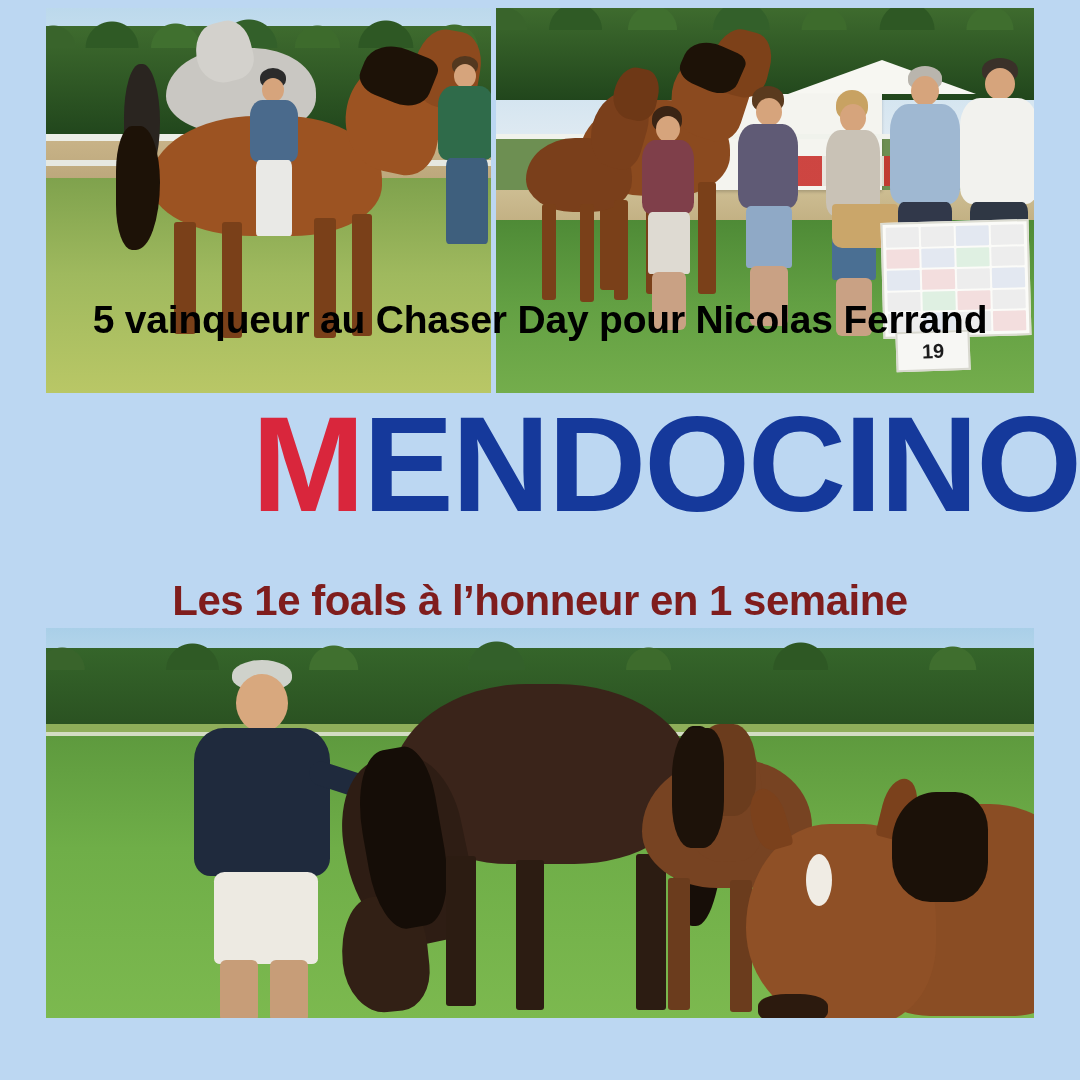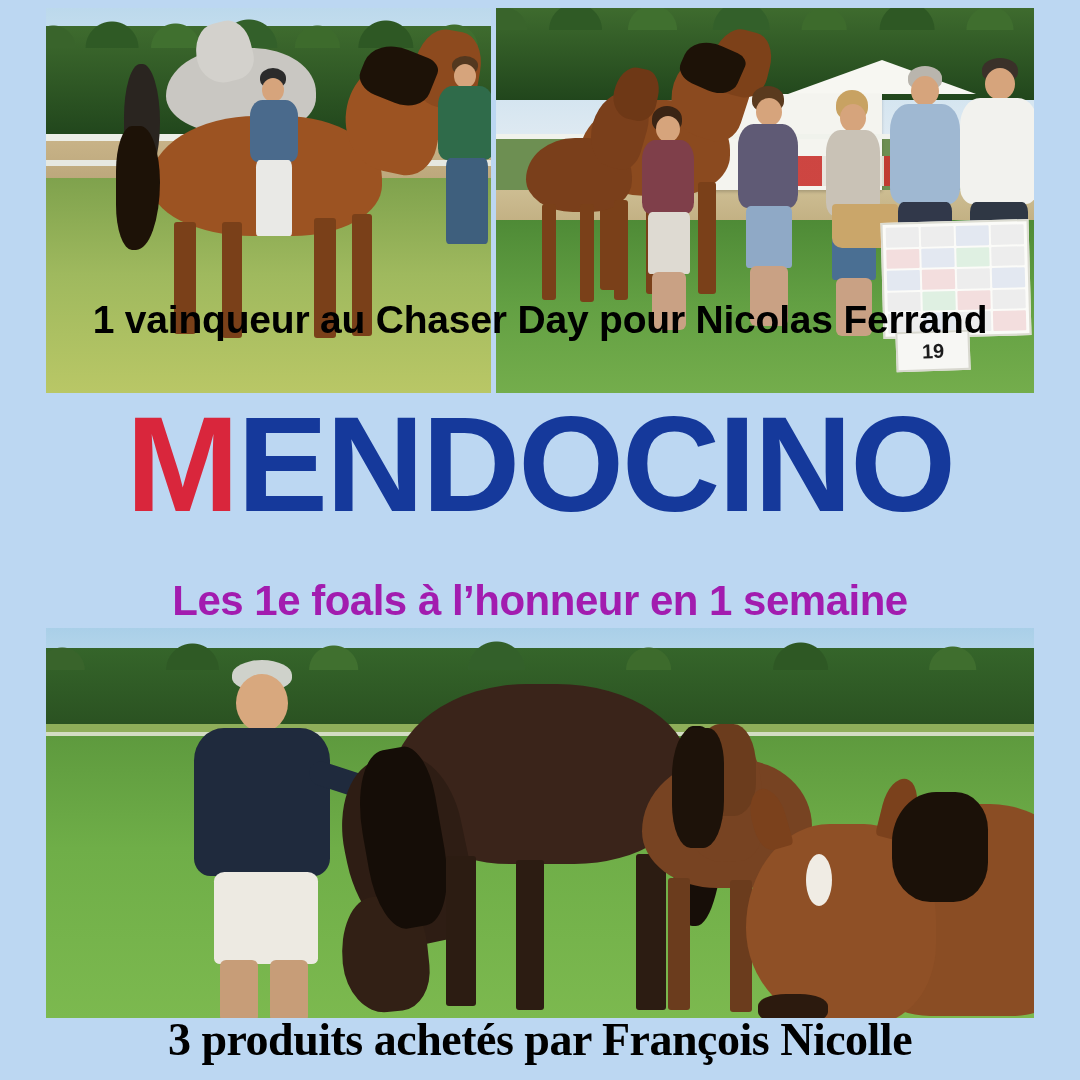--- a/index.html
+++ b/index.html
@@ -243,21 +243,21 @@
     letter-spacing: -0.2px;
     z-index: 5;
     font-family: "Liberation Sans", sans-serif;
   }
 
   .title {
     position: absolute;
     left: 0;
     right: 0;
     top: 396px;
-    text-align: center;
+    text-align: right;
     font-size: 136px;
     line-height: 1;
     font-weight: bold;
     color: #15399b;
     letter-spacing: -2px;
     font-family: "Liberation Sans", sans-serif;
     z-index: 5;
     white-space: nowrap;
   }
   .title .accent {
@@ -266,21 +266,21 @@
 
   .subtitle {
     position: absolute;
     left: 0;
     right: 0;
     top: 578px;
     text-align: center;
     font-size: 42px;
     line-height: 1.1;
     font-weight: bold;
-    color: #a21caf;
+    color: #7f1d1d;
     letter-spacing: -0.5px;
     z-index: 5;
   }
 
   
   .photo-bottom {
     position: absolute;
     left: 46px;
     top: 628px;
     width: 988px;
@@ -435,21 +435,21 @@
           <div></div>
         <div></div>
           <div></div>
           <div></div>
           <div></div>
       </div>
       <div class="num-plate">19</div>
     </div>
   </div>
 
-  <div class="headline">1 vainqueur au Chaser Day pour Nicolas Ferrand</div>
+  <div class="headline">5 vainqueur au Chaser Day pour Nicolas Ferrand</div>
 
   <div class="title"><span class="accent">M</span><span>ENDOCINO</span></div>
 
   <div class="subtitle">Les 1e foals à l’honneur en 1 semaine</div>
 
   <div class="photo photo-bottom" title="Man in navy polo and white shorts standing in a green pasture with a dark bay mare and two bay foals">
     <div class="sky" style="height:110px;background:linear-gradient(#a9cfe8,#dcebf3);"></div>
     <div class="treeline" style="top:20px;height:80px;background:linear-gradient(#35652a,#2a5121);"></div>
     <div style="position:absolute;left:0;right:0;top:96px;height:14px;background:#8fae5a;"></div>
     <div class="grass grass-green" style="top:108px;height:282px;background:linear-gradient(#5e9a3e,#6fae48 40%,#7cb94f);"></div>
@@ -483,15 +483,14 @@
 
     <div class="horse-body" style="left:806px;top:176px;width:230px;height:212px;background:#8a4d24;border-radius:40% 40% 30% 34%;"></div>
     <div class="horse-head" style="left:700px;top:196px;width:190px;height:200px;background:#8f5026;border-radius:44% 38% 34% 48% / 52% 48% 40% 48%;"></div>
     <div style="position:absolute;left:760px;top:226px;width:26px;height:52px;background:#f0ece4;border-radius:50%;"></div>
     <div style="position:absolute;left:706px;top:160px;width:34px;height:62px;background:#7b411c;border-radius:50% 50% 10% 40%;transform:rotate(-16deg);"></div>
     <div style="position:absolute;left:836px;top:150px;width:34px;height:62px;background:#7b411c;border-radius:50% 50% 40% 10%;transform:rotate(14deg);"></div>
     <div class="mane" style="left:846px;top:164px;width:96px;height:110px;background:#1b1108;border-radius:46% 34% 36% 40%;"></div>
     <div style="position:absolute;left:712px;top:366px;width:70px;height:30px;background:#2c1a0e;border-radius:40%;"></div>
   </div>
 
-  <div class="footer">3 produits achetés par François Nicolle</div>
 
 </div>
 
 </body></html>

